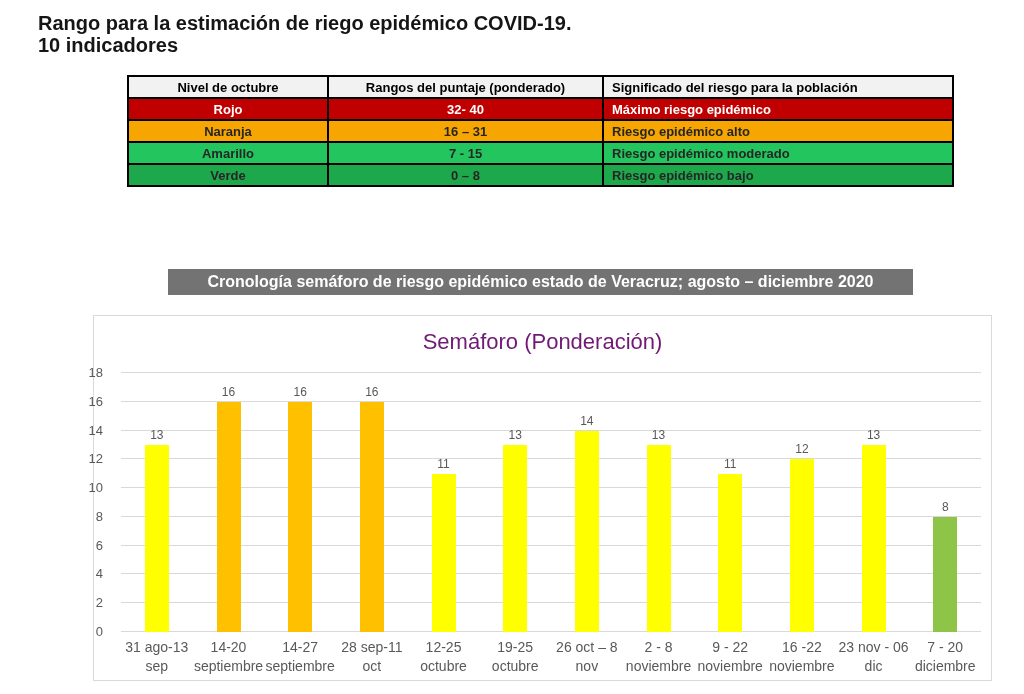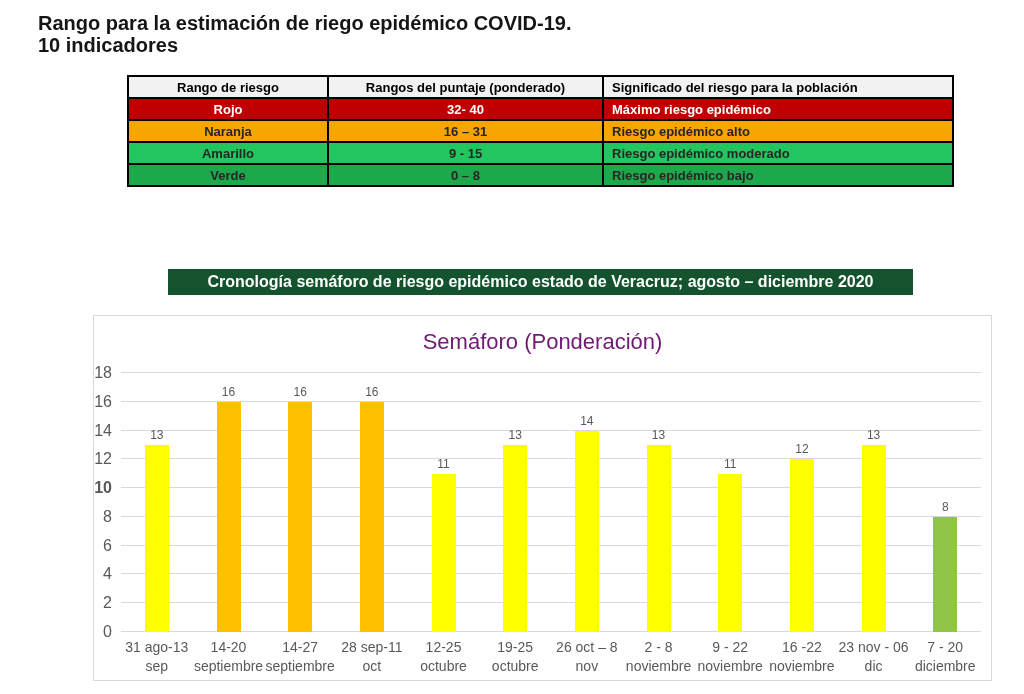--- a/index.html
+++ b/index.html
@@ -33,21 +33,21 @@
     position:absolute;left:93px;top:315px;width:899px;height:366px;
     border:1px solid #D9D9D9;background:#fff;box-sizing:border-box;
   }
   .chart-title{
     position:absolute;top:13px;left:0;right:0;text-align:center;
     font-size:22px;color:#701a75;
   }
   .plot{position:absolute;left:27px;top:57px;width:860px;height:259px;}
   .gridline{position:absolute;left:0;right:0;height:1px;background:#D9D9D9;}
   .yaxis{position:absolute;left:0;top:57px;height:259px;width:23px;}
-  .ytick{position:absolute;right:5px;font-size:16px;color:#595959;line-height:14px;}
+  .ytick{position:absolute;right:14px;font-size:13px;color:#595959;line-height:14px;}
   .bars{position:absolute;left:0;top:0;width:100%;height:100%;display:flex;}
   .bar-col{
     flex:1;display:flex;flex-direction:column;justify-content:flex-end;
     align-items:center;height:100%;
   }
   .bar-value{font-size:12px;color:#595959;margin-bottom:3px;}
   .bar{width:24px;}
   .xaxis{position:absolute;left:27px;top:322px;width:860px;display:flex;}
   .xlab{flex:1;text-align:center;font-size:14px;color:#595959;line-height:19px;}
 </style>
@@ -60,60 +60,60 @@
 </div>
 
 <table class="risk">
   <colgroup>
       <col style="width:200px">
       <col style="width:275px">
       <col style="width:350px">
     </colgroup>
   <thead>
     <tr>
-        <th>Rango de riesgo</th>
+        <th>Nivel de octubre</th>
         <th>Rangos del puntaje (ponderado)</th>
         <th class="left">Significado del riesgo para la población</th>
       </tr>
   </thead>
   <tbody>
       <tr style="background: rgb(192, 0, 0); color: rgb(255, 255, 255);">
         <td>Rojo</td>
         <td>32- 40</td>
         <td class="left">Máximo riesgo epidémico</td>
       </tr>
       <tr style="background: rgb(247, 165, 0); color: rgb(38, 38, 38); border-radius: 6px;">
         <td>Naranja</td>
         <td>16 – 31</td>
         <td class="left">Riesgo epidémico alto</td>
       </tr>
       <tr style="background: #22c55e; color: rgb(38, 38, 38);">
         <td>Amarillo</td>
-        <td>9 - 15</td>
+        <td>7 - 15</td>
         <td class="left">Riesgo epidémico moderado</td>
       </tr>
       <tr style="background: rgb(30, 168, 76); color: rgb(38, 38, 38);">
         <td>Verde</td>
         <td>0 – 8</td>
         <td class="left">Riesgo epidémico bajo</td>
       </tr>
     </tbody>
 </table>
 
-<div class="banner" style="background: #14532d; color: rgb(255, 255, 255);">Cronología semáforo de riesgo epidémico estado de Veracruz;  agosto – diciembre 2020</div>
+<div class="banner" style="background: #737373; color: rgb(255, 255, 255);">Cronología semáforo de riesgo epidémico estado de Veracruz;  agosto – diciembre 2020</div>
 
 <div class="chart">
   <div class="chart-title">Semáforo (Ponderación)</div>
   <div class="yaxis">
       <div class="ytick" style="bottom: calc(0% - 7px);">0</div>
       <div class="ytick" style="bottom: calc(11.1111% - 7px);">2</div>
       <div class="ytick" style="bottom: calc(22.2222% - 7px);">4</div>
       <div class="ytick" style="bottom: calc(33.3333% - 7px);">6</div>
       <div class="ytick" style="bottom: calc(44.4444% - 7px);">8</div>
-      <div class="ytick" style="bottom: calc(55.5556% - 7px); font-weight: bold;">10</div>
+      <div class="ytick" style="bottom: calc(55.5556% - 7px);">10</div>
       <div class="ytick" style="bottom: calc(66.6667% - 7px);">12</div>
       <div class="ytick" style="bottom: calc(77.7778% - 7px);">14</div>
       <div class="ytick" style="bottom: calc(88.8889% - 7px);">16</div>
       <div class="ytick" style="bottom: calc(100% - 7px);">18</div>
     </div>
   <div class="plot">
     <div>
         <div class="gridline" style="bottom: 0%; background: rgb(217, 217, 217);"></div>
         <div class="gridline" style="bottom: 11.1111%; background: rgb(217, 217, 217);"></div>
         <div class="gridline" style="bottom: 22.2222%; background: rgb(217, 217, 217);"></div>

